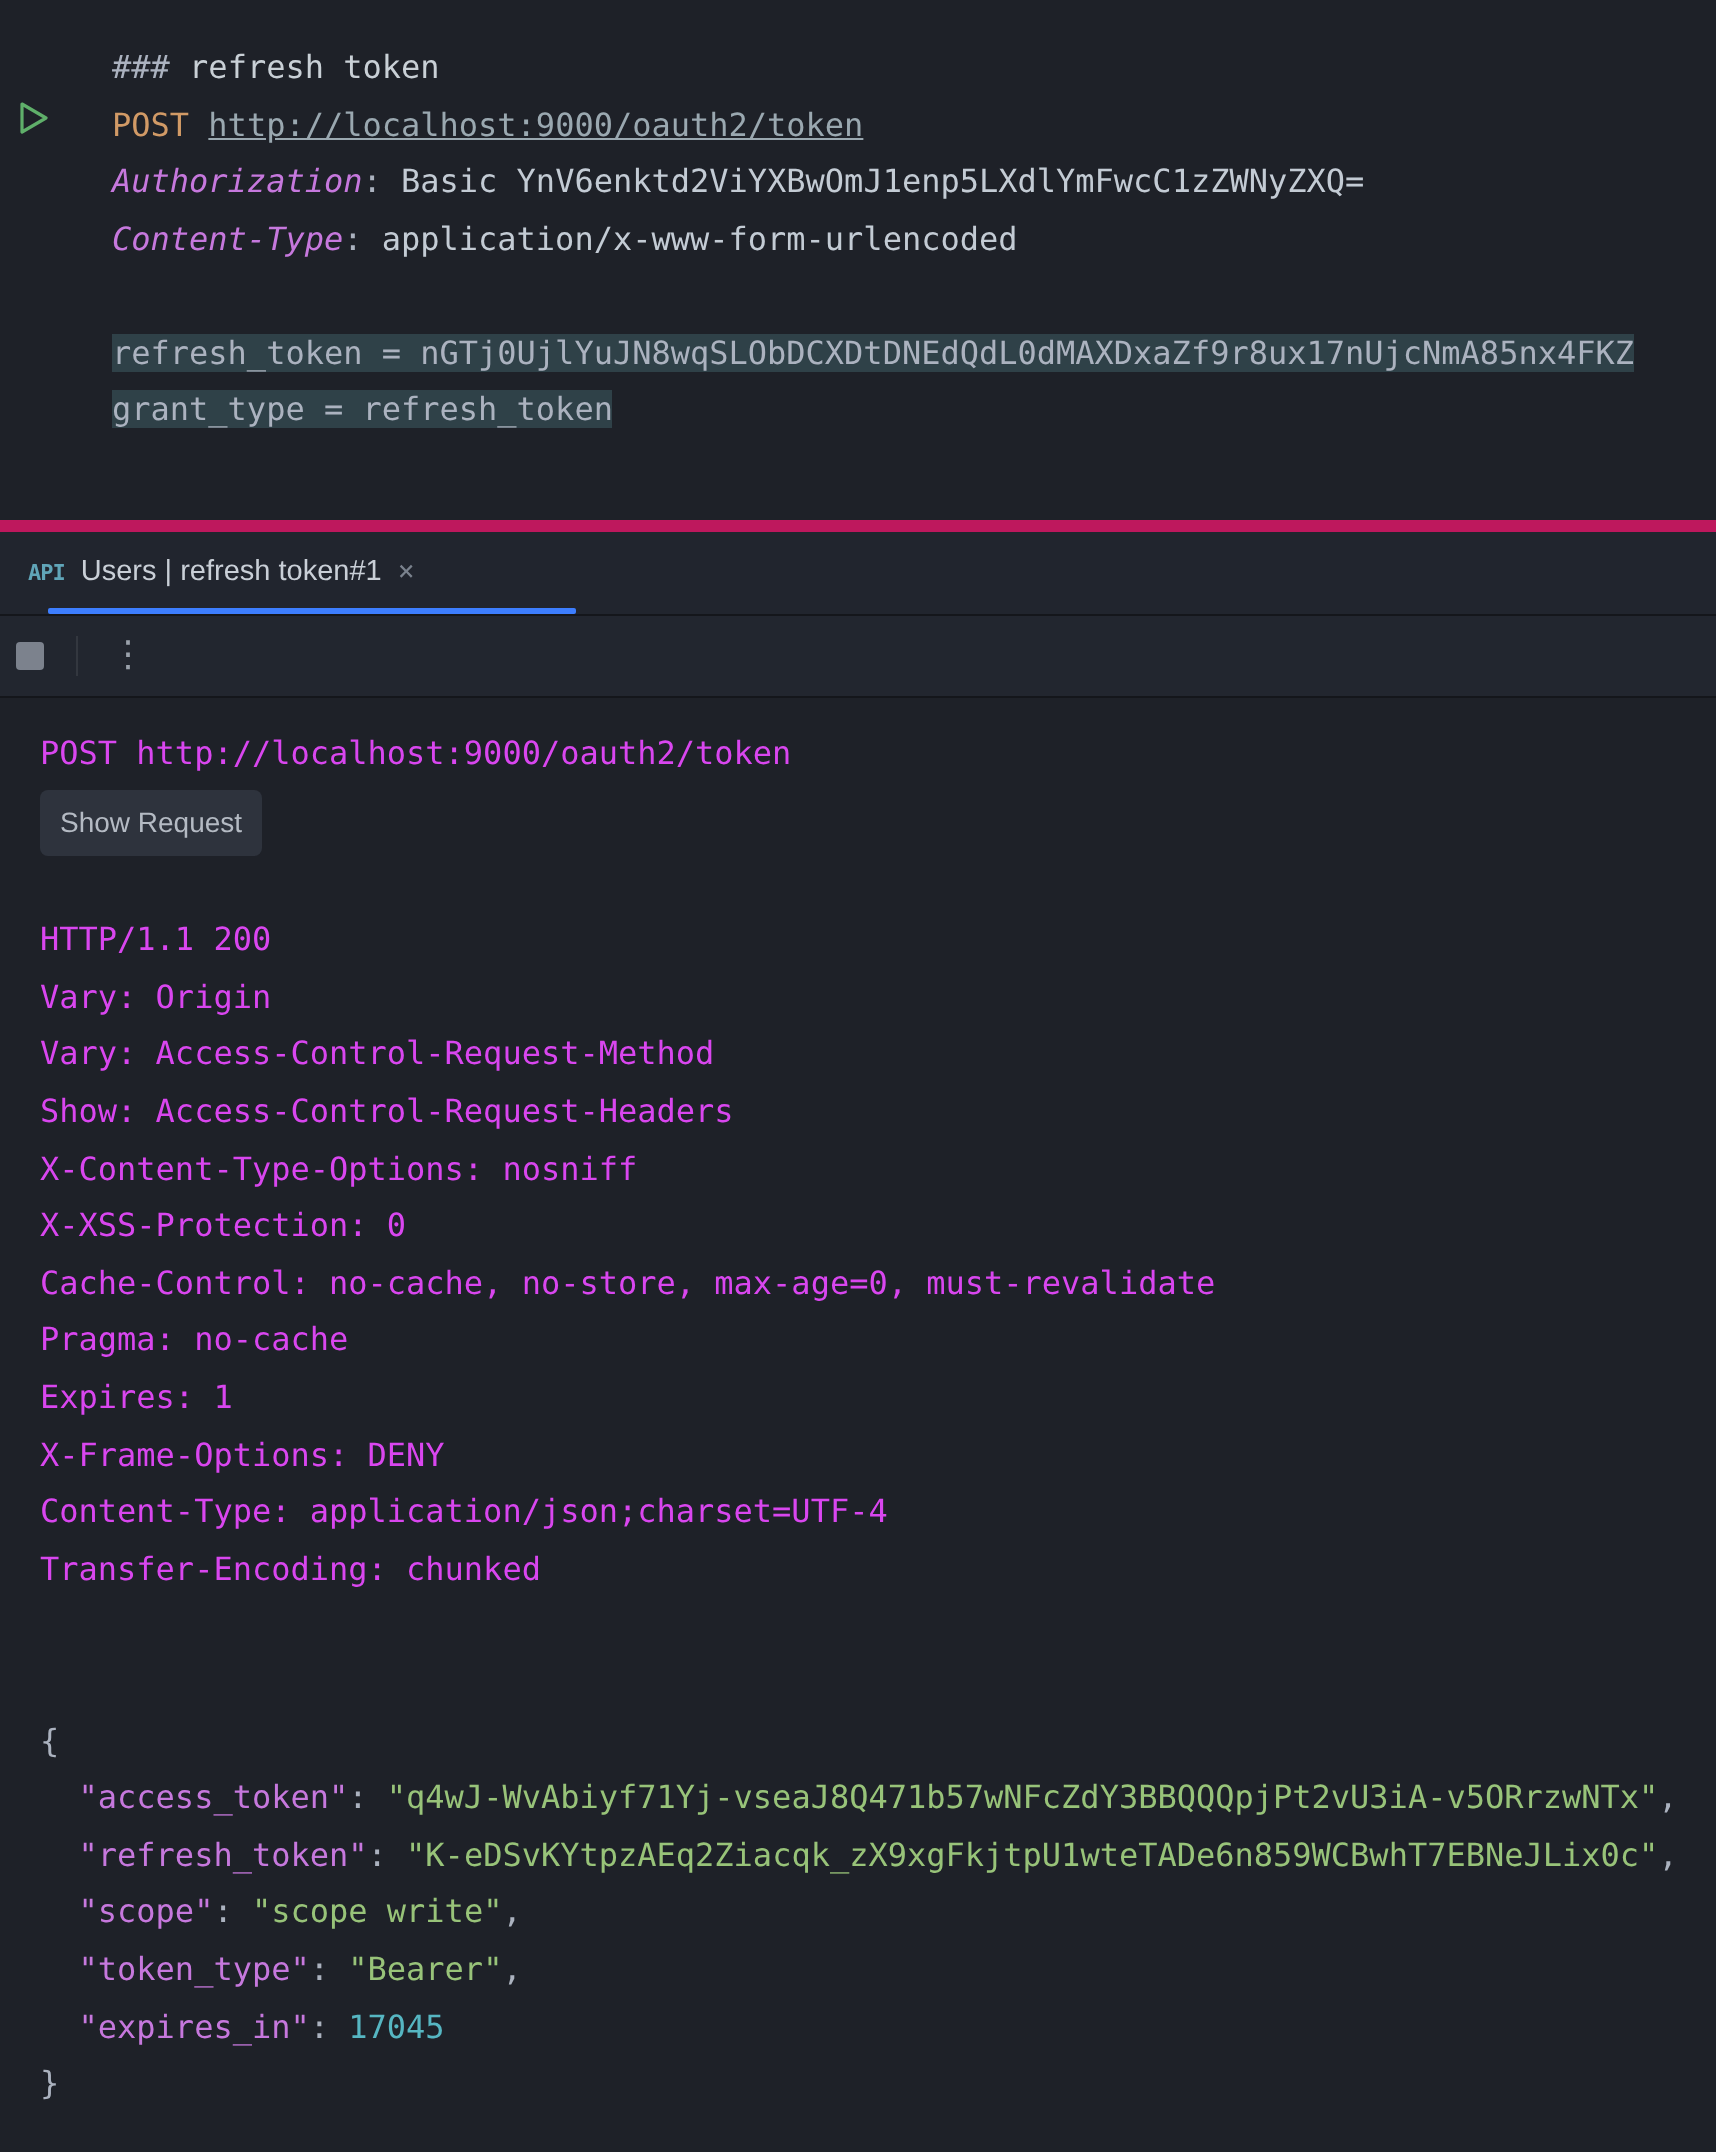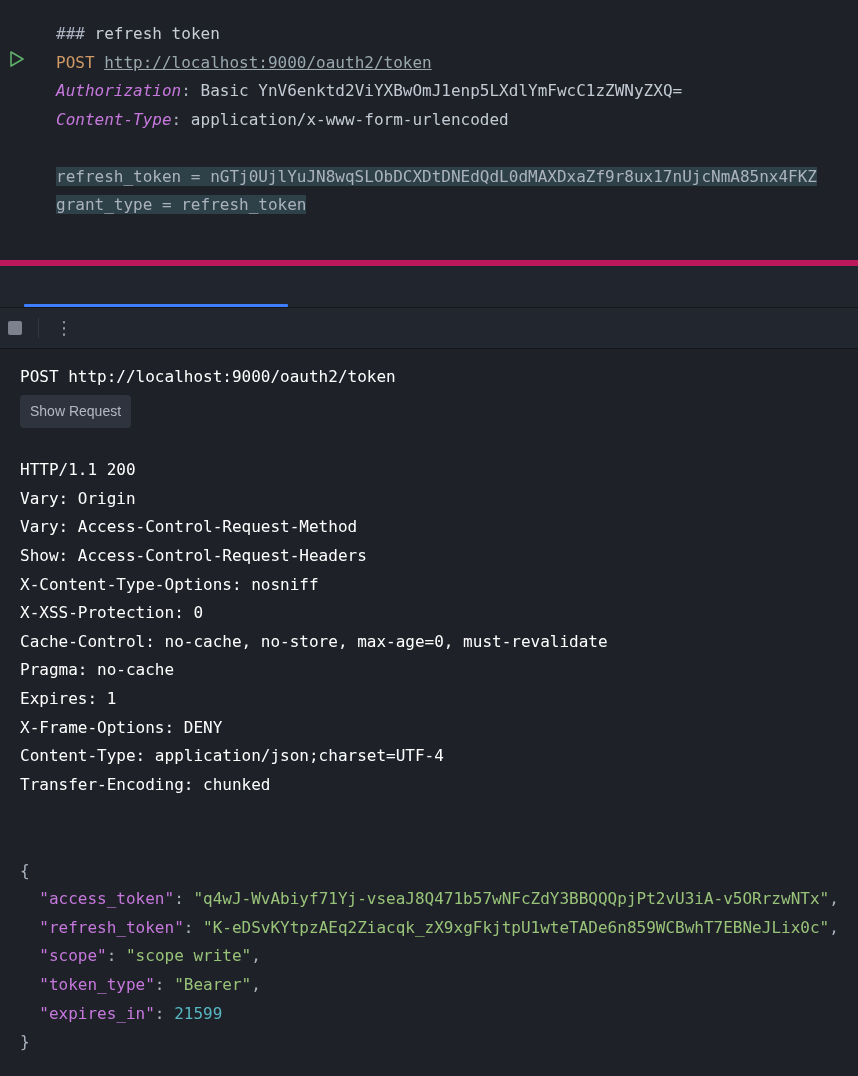--- a/index.html
+++ b/index.html
@@ -110,21 +110,21 @@
       width: 1px;
       height: 20px;
       background: rgba(255,255,255,0.08);
     }
     .response-pane {
       padding: 14px 0 0 20px;
       line-height: 28.6px;
       white-space: pre;
       font-size: 16px;
     }
-    .resp-line { color: #ffffff; }
+    .resp-line { color: #d946ef; }
     .show-request {
       display: inline-block;
       margin-top: 4px;
       padding: 2px 10px;
       background: #2e333d;
       color: #b4bac3;
       font-family: -apple-system, sans-serif;
       font-size: 14px;
       border-radius: 4px;
       cursor: pointer;
@@ -148,20 +148,25 @@
   <div class="code-area"><span class="comment-marker">###</span> <span class="comment-text">refresh token</span>
 <span class="method-post">POST</span> <span class="url-link">http://localhost:9000/oauth2/token</span>
 <span class="header-name">Authorization</span><span class="colon">: </span><span class="header-val">Basic YnV6enktd2ViYXBwOmJ1enp5LXdlYmFwcC1zZWNyZXQ=</span>
 <span class="header-name">Content-Type</span><span class="colon">: </span><span class="header-val">application/x-www-form-urlencoded</span>
 
 <span class="body-sel">refresh_token = nGTj0UjlYuJN8wqSLObDCXDtDNEdQdL0dMAXDxaZf9r8ux17nUjcNmA85nx4FKZ</span>
 <span class="body-sel">grant_type = refresh_token</span></div>
 </div>
 
 <div class="tab-bar">
+  <div class="tab">
+    <span class="api-icon">API</span>
+    <span class="tab-label">Users | refresh token#1</span>
+    <span class="tab-close">×</span>
+  </div>
   <div class="tab-underline"></div>
 </div>
 
 <div class="tool-row">
   <span class="stop-btn"></span>
   <span class="divider-v"></span>
   <span class="more-icon">⋮</span>
 </div>
 
 <div class="response-pane"><span class="resp-line">POST http://localhost:9000/oauth2/token</span>
@@ -179,14 +184,14 @@
 <span class="resp-line">X-Frame-Options: DENY</span>
 <span class="resp-line">Content-Type: application/json;charset=UTF-4</span>
 <span class="resp-line">Transfer-Encoding: chunked</span>
 
 
 <span class="json-punc">{</span>
   <span class="json-key">"access_token"</span><span class="json-punc">: </span><span class="json-str">"<span>q4wJ-WvAbiyf71Yj-vseaJ8Q471b57wNFcZdY3BBQQQpjPt2vU3iA-v5ORrzwNTx</span>"</span><span class="json-punc">,</span>
   <span class="json-key">"refresh_token"</span><span class="json-punc">: </span><span class="json-str">"<span>K-eDSvKYtpzAEq2Ziacqk_zX9xgFkjtpU1wteTADe6n859WCBwhT7EBNeJLix0c</span>"</span><span class="json-punc">,</span>
   <span class="json-key">"scope"</span><span class="json-punc">: </span><span class="json-str">"<span>scope write</span>"</span><span class="json-punc">,</span>
   <span class="json-key">"token_type"</span><span class="json-punc">: </span><span class="json-str">"<span>Bearer</span>"</span><span class="json-punc">,</span>
-  <span class="json-key">"expires_in"</span><span class="json-punc">: </span><span class="json-num">21599</span>
+  <span class="json-key">"expires_in"</span><span class="json-punc">: </span><span class="json-num">17045</span>
 <span class="json-punc">}</span></div>
 
 </body></html>

